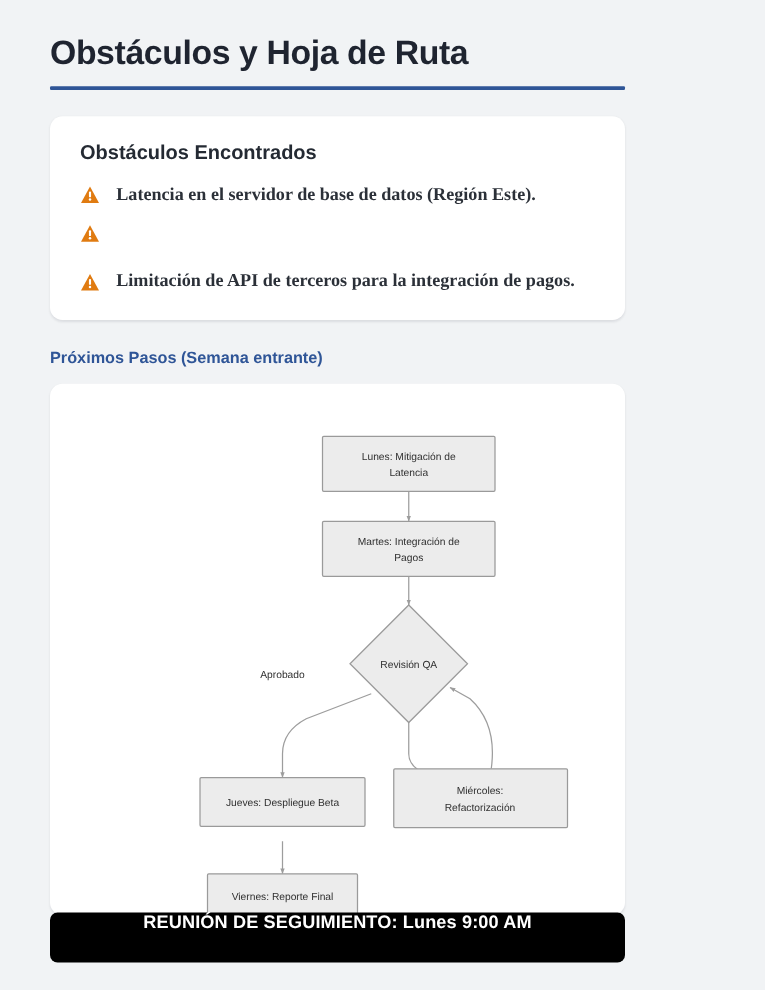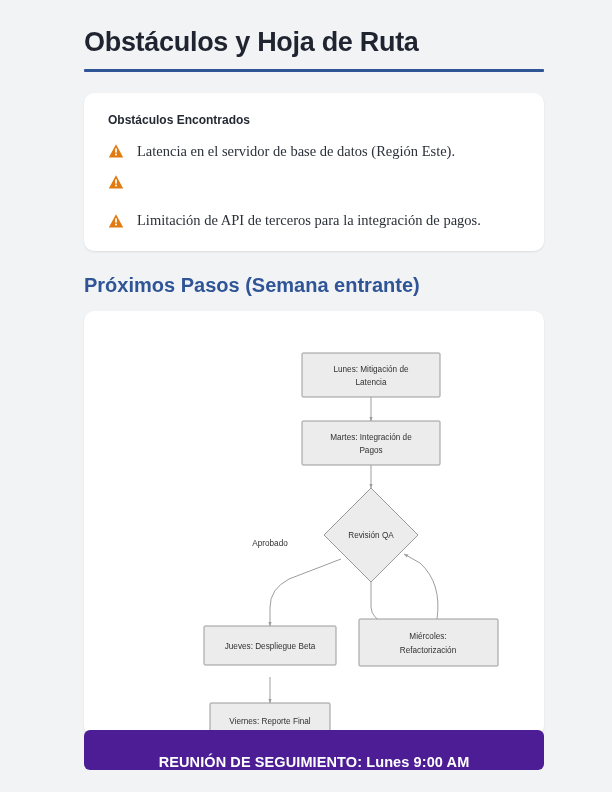--- a/index.html
+++ b/index.html
@@ -12,21 +12,20 @@
     background: #f1f3f5;
     font-family: "Liberation Sans", sans-serif;
     overflow: hidden;
   }
   .page {
     position: relative;
     width: 540px;
     height: 792px;
     box-sizing: border-box;
     padding: 0 40px;
-    margin-left: 44px;
   }
 
   
   .page-title {
     font-size: 27px;
     font-weight: bold;
     color: #1f2430;
     letter-spacing: -0.3px;
     padding-top: 26px;
     margin: 0;
@@ -43,21 +42,21 @@
   .card {
     background: #ffffff;
     border-radius: 10px;
     box-shadow: 0 1px 2px rgba(16,24,40,0.06), 0 1px 3px rgba(16,24,40,0.04);
   }
   .obstacles-card {
     margin-top: 21px;
     padding: 20px 24px 22px 24px;
   }
   .card-heading {
-    font-size: 12px;
+    font-size: 16px;
     font-weight: bold;
     color: #242a33;
     margin: 0 0 14px 0;
     line-height: 1.2;
   }
 
   .obstacle-list {
     list-style: none;
     margin: 0;
     padding: 0;
@@ -75,28 +74,28 @@
   .warn-icon {
     flex: 0 0 auto;
     width: 16px;
     height: 16px;
     margin-right: 13px;
     margin-top: 1px;
   }
   .obstacle-text {
     font-family: "Liberation Serif", serif;
     font-size: 14.5px;
-    font-weight: normal;
+    font-weight: bold;
     color: #2b3038;
     line-height: 1.25;
   }
 
   
   .section-heading {
-    font-size: 20px;
+    font-size: 13px;
     font-weight: bold;
     color: #2f5597;
     margin: 22px 0 0 0;
     line-height: 1.2;
   }
 
   
   .flow-card {
     margin-top: 14px;
     height: 425px;
@@ -137,24 +136,24 @@
     text-anchor: middle;
   }
 
   
   .footer-banner {
     position: absolute;
     left: 40px;
     right: 40px;
     bottom: 22px;
     height: 40px;
-    background: #4c1d95;
+    background: #000000;
     border-radius: 6px;
     display: flex;
-    align-items: flex-end;
+    align-items: flex-start;
     justify-content: center;
   }
   .footer-text {
     color: #ffffff;
     font-size: 14.5px;
     font-weight: bold;
     letter-spacing: 0.1px;
   }
 </style>
 </head>

